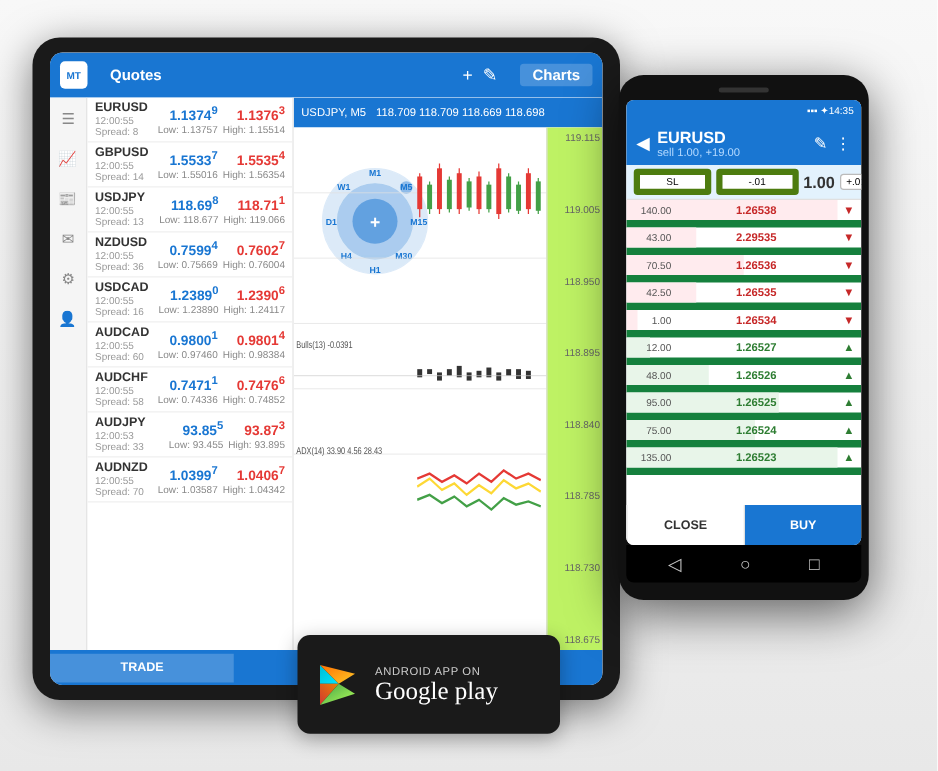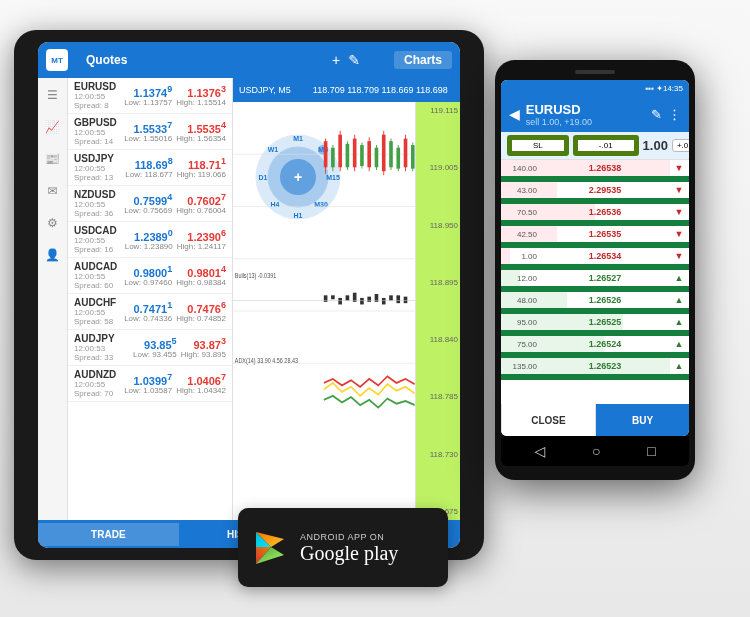--- a/index.html
+++ b/index.html
@@ -15,28 +15,28 @@
     .scene {
       width: 750px;
       height: 617px;
       position: relative;
       background: linear-gradient(180deg, #f8f8f8 0%, #e8e8e8 100%);
     }
 
     
     .tablet {
       position: absolute;
-      left: 14px;
+      left: 26px;
       top: 30px;
       width: 470px;
       height: 530px;
       background: #1a1a1a;
       border-radius: 22px;
       box-shadow: 0 8px 32px rgba(0,0,0,0.5);
-      padding: 12px 24px;
+      padding: 12px 14px;
     }
 
     .tablet-screen {
       width: 100%;
       height: 100%;
       background: #fff;
       border-radius: 10px;
       overflow: hidden;
       display: flex;
       flex-direction: column;
@@ -186,21 +186,21 @@
     }
 
     .chart-topbar {
       background: #1976d2;
       height: 24px;
       display: flex;
       align-items: center;
       padding: 0 6px;
       color: #fff;
       font-size: 9px;
-      gap: 18px;
+      gap: 4px;
     }
 
     .chart-area {
       position: relative;
       height: calc(100% - 24px);
       background: #fff;
     }
 
     
     .timeframe-wheel {
@@ -548,21 +548,21 @@
 
       <div class="tablet-topbar">
         <div class="tablet-logo">
           <span>MT</span>
         </div>
         <div class="tab-btn">Quotes</div>
         <div class="topbar-icons">
           <span style="cursor:pointer">+</span>
           <span style="cursor:pointer">✎</span>
         </div>
-        <div class="tab-btn active" style="margin-left:26px">Charts</div>
+        <div class="tab-btn active" style="margin-left:10px">Charts</div>
       </div>
 
       <div class="tablet-content">
 
         <div class="sidebar-icons">
           <div class="sidebar-icon">☰</div>
           <div class="sidebar-icon">📈</div>
           <div class="sidebar-icon">📰</div>
           <div class="sidebar-icon">✉</div>
           <div class="sidebar-icon">⚙</div>

